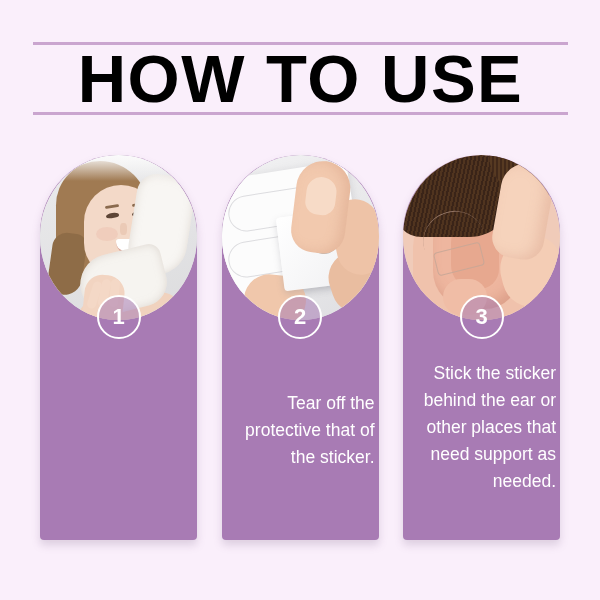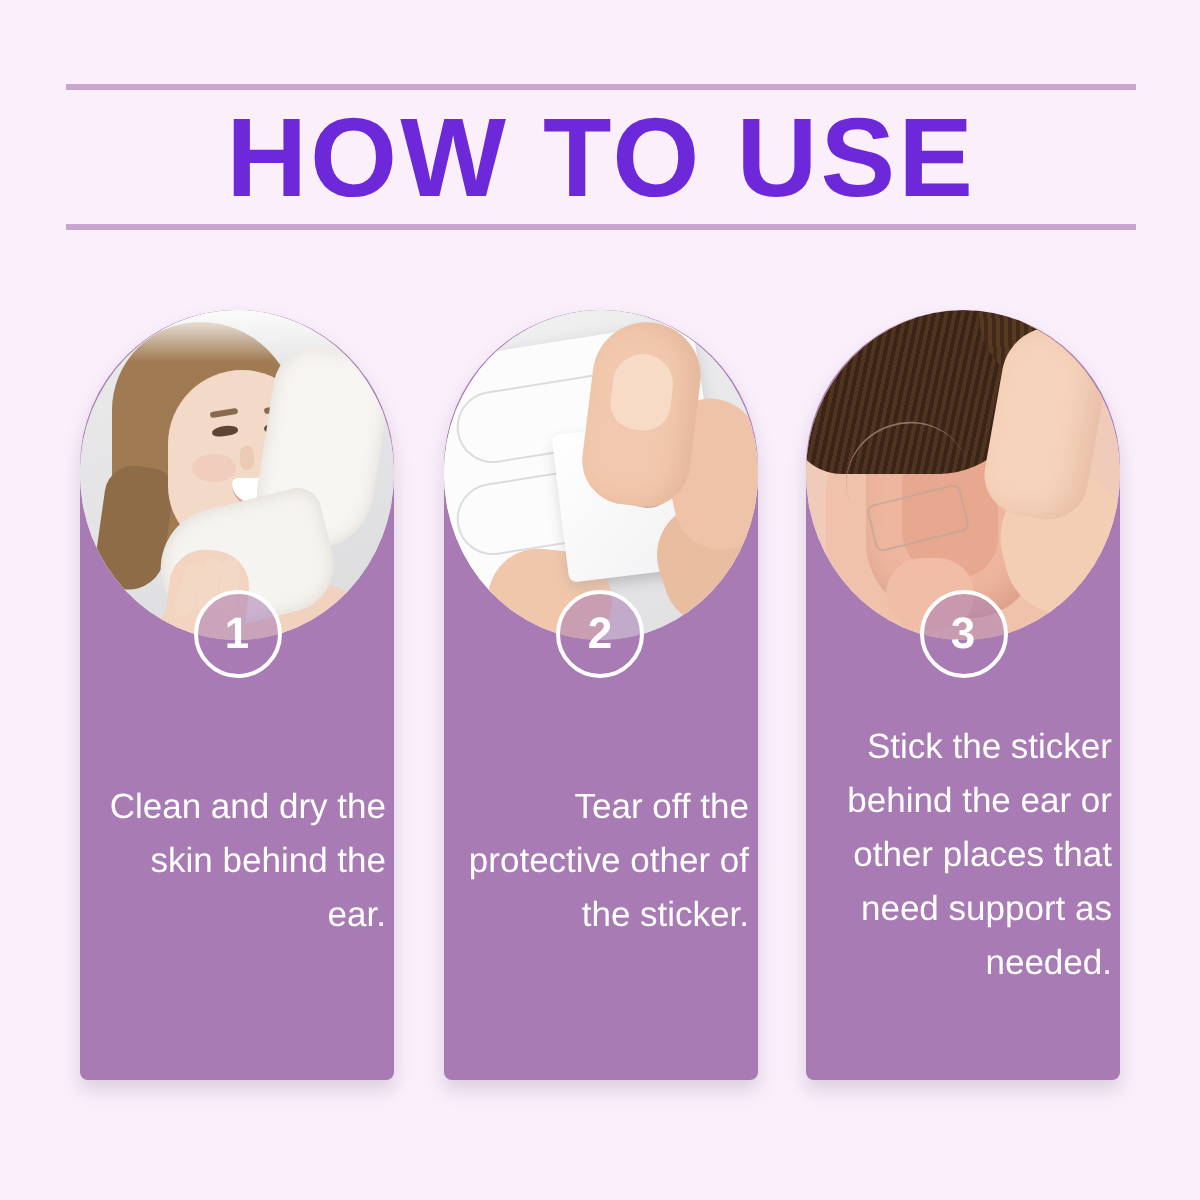--- a/index.html
+++ b/index.html
@@ -33,25 +33,25 @@
   .rule {
     height: 3px;
     width: 100%;
     background: #b98cc0;
     opacity: .75;
   }
   .rule.bottom { margin-top: 0; }
 
   .title {
     text-align: center;
-    font-size: 56px;
+    font-size: 67px;
     line-height: 62px;
     font-weight: bold;
     letter-spacing: 1.5px;
-    color: #6d28d9;
+    color: #000000;
     padding: 3px 0 2px;
     white-space: nowrap;
   }
 
   
   .cards {
     position: absolute;
     left: 40px;
     top: 155px;
     width: 520px;
@@ -218,21 +218,20 @@
             <div class="s1-smile"></div>
             <div class="s1-towel2"></div>
             <div class="s1-towel1"></div>
             <div class="s1-hand1"></div>
             <div class="s1-fing" style="left:50px;top:126px;transform:rotate(18deg);"></div>
             <div class="s1-fing" style="left:60px;top:124px;transform:rotate(12deg);"></div>
             <div class="s1-fing" style="left:70px;top:124px;transform:rotate(6deg);"></div>
             <div class="fade-top"></div>
           </div>
         </div>
-        <div class="caption">Clean and dry the skin behind the ear.</div>
       </div>
       <div class="badge">1</div>
     </div>
 
     <div class="card c2">
       <div class="card-inner">
         <div class="photo">
           <div class="scene">
             <div class="s2-bg"></div>
             <div class="s2-sheet"></div>
@@ -240,21 +239,21 @@
             <div class="s2-cut2"></div>
             <div class="s2-f4"></div>
             <div class="s2-film"></div>
             <div class="s2-thread"></div>
             <div class="s2-f3"></div>
             <div class="s2-f2"></div>
             <div class="s2-thumb"></div>
             <div class="s2-nail"></div>
           </div>
         </div>
-        <div class="caption">Tear off the protective other of the sticker.</div>
+        <div class="caption">Tear off the protective that of the sticker.</div>
       </div>
       <div class="badge">2</div>
     </div>
 
     <div class="card c3">
       <div class="card-inner">
         <div class="photo">
           <div class="scene">
             <div class="s3-bg"></div>
             <div class="s3-skin"></div>

